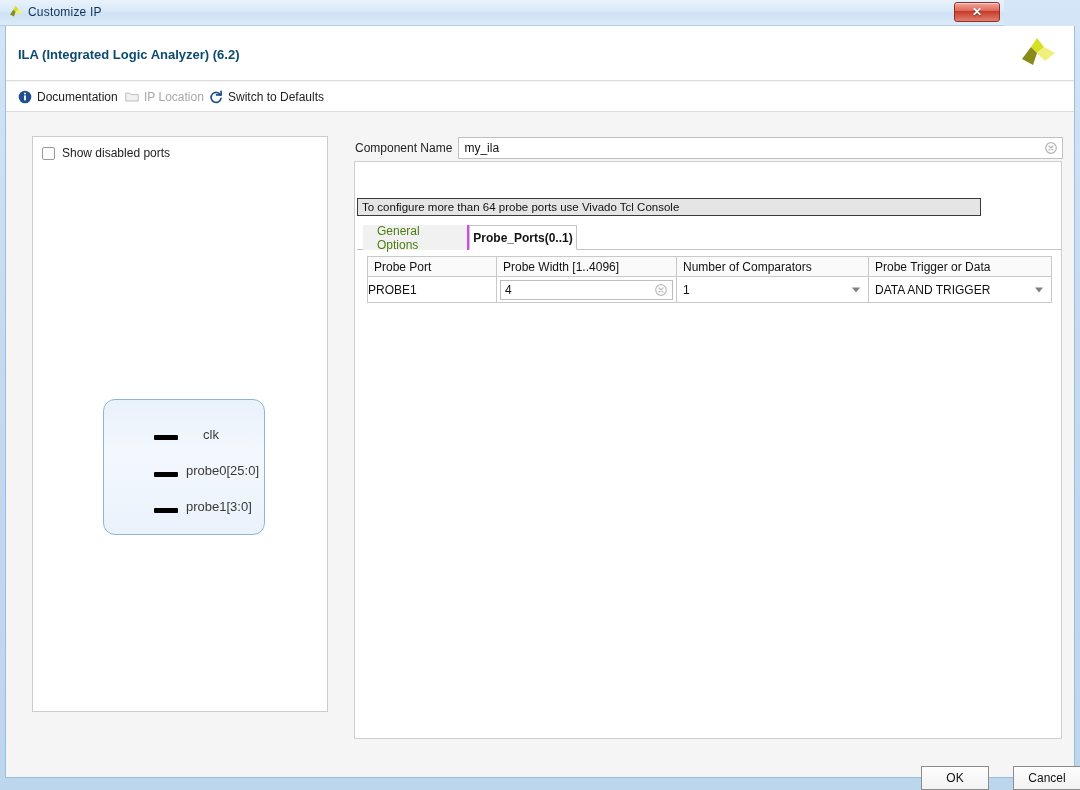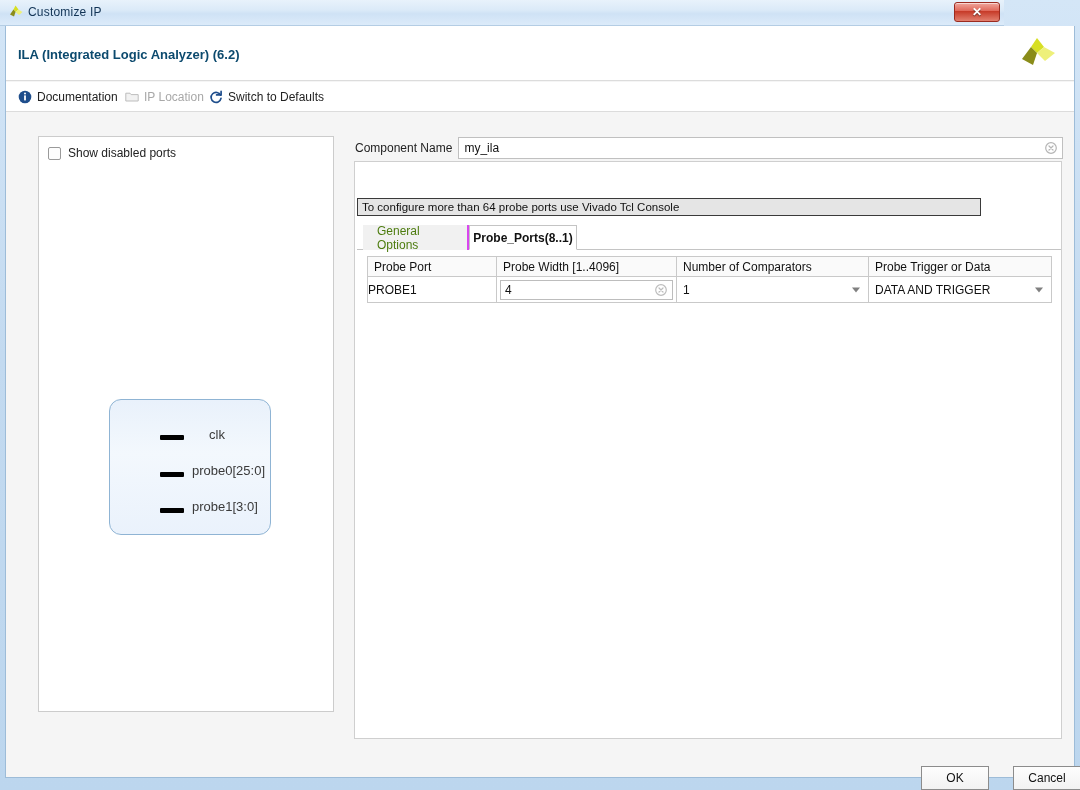--- a/index.html
+++ b/index.html
@@ -76,21 +76,21 @@
   .tb-item {
     position: absolute; top: 6px; height: 18px;
     display: flex; align-items: center; gap: 5px;
     font-size: 12px; color: #222;
     cursor: pointer;
   }
   .tb-item.disabled { color: #a8a8a8; cursor: default; }
   .tb-icon { width: 14px; height: 14px; display: block; }
   
   #left-panel {
-    position: absolute; left: 32px; top: 110px;
+    position: absolute; left: 26px; top: 110px;
     width: 296px; height: 576px;
     background: #ffffff;
     border: 1px solid #cccccc;
   }
   #show-disabled-row {
     position: absolute; left: 9px; top: 9px;
     display: flex; align-items: center; gap: 7px;
     cursor: pointer;
   }
   .chk {
@@ -349,21 +349,21 @@
 
       <div id="msg-bar">
         <span>To configure more than 64 probe ports use Vivado Tcl Console</span>
       </div>
 
       <div id="tabstrip">
         <div class="tab inactive" style="left:6px; width:106px;">
           <span>General Options</span>
         </div>
         <div class="tab active" style="left:112px; width:108px;">
-          <span>Probe_Ports(8..1)</span>
+          <span>Probe_Ports(0..1)</span>
         </div>
       </div>
 
       <table id="probe-table">
         <colgroup>
           <col style="width:129px">
           <col style="width:180px">
           <col style="width:192px">
           <col style="width:183px">
         </colgroup>

